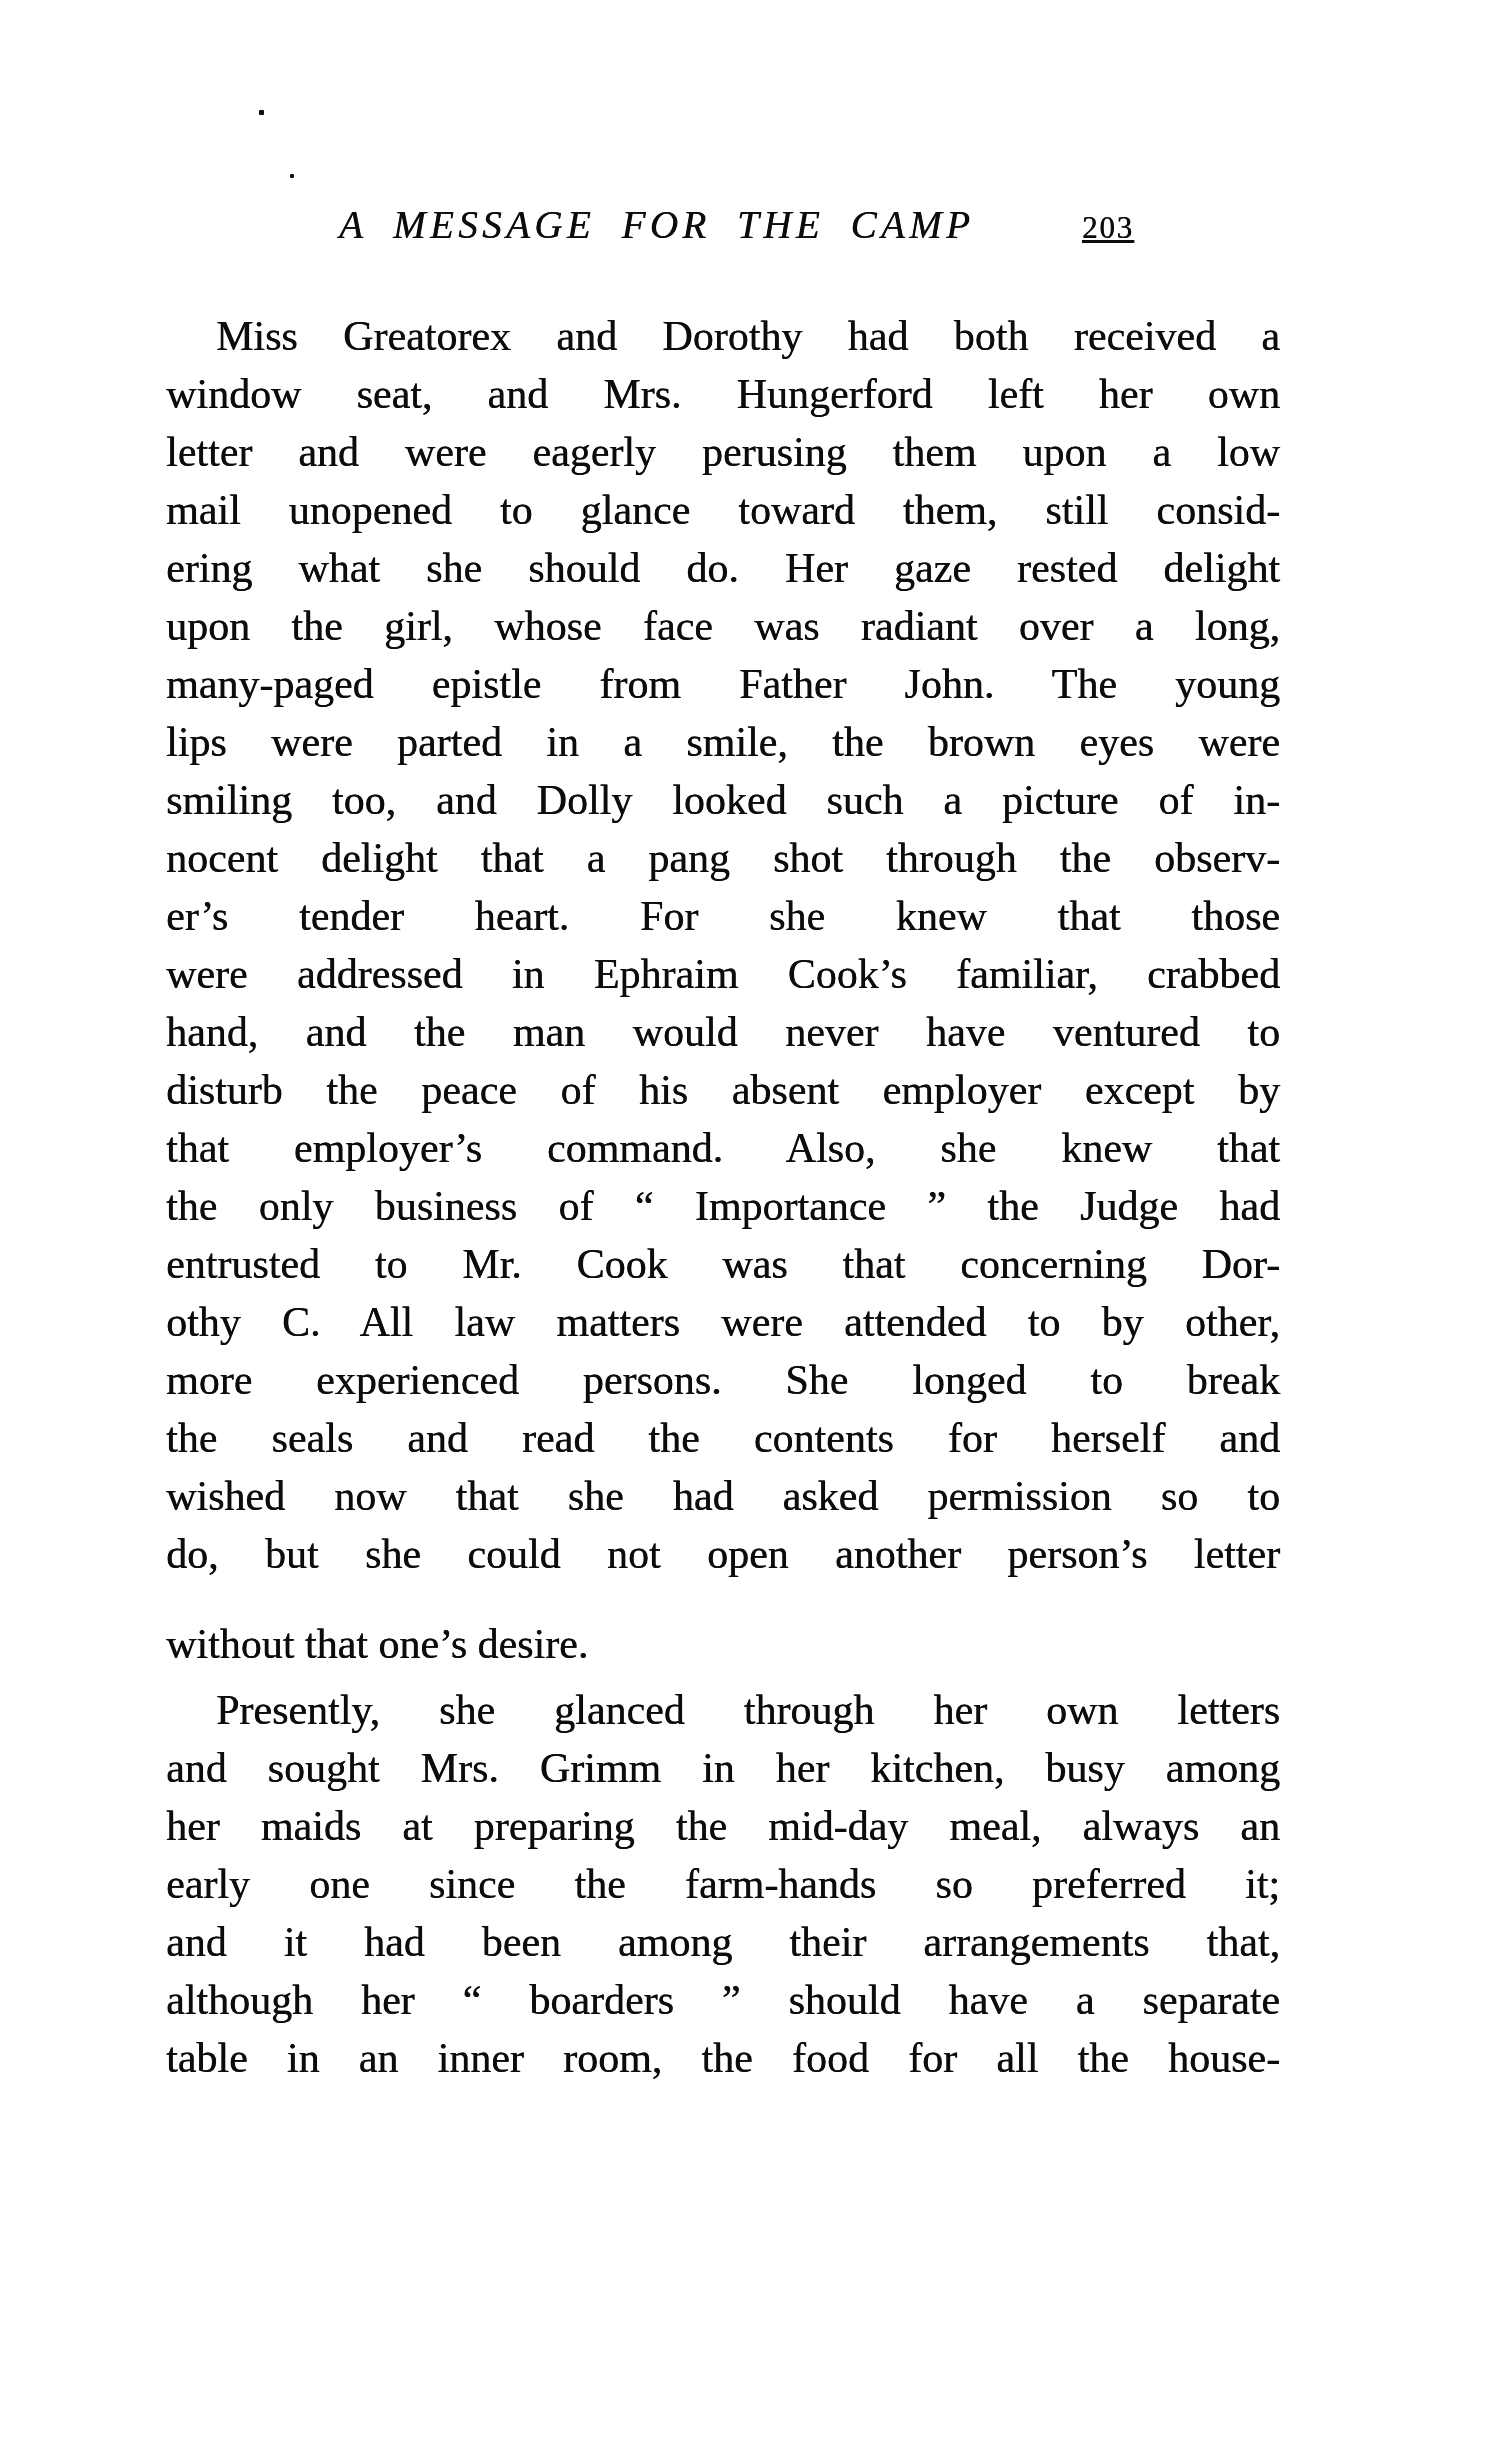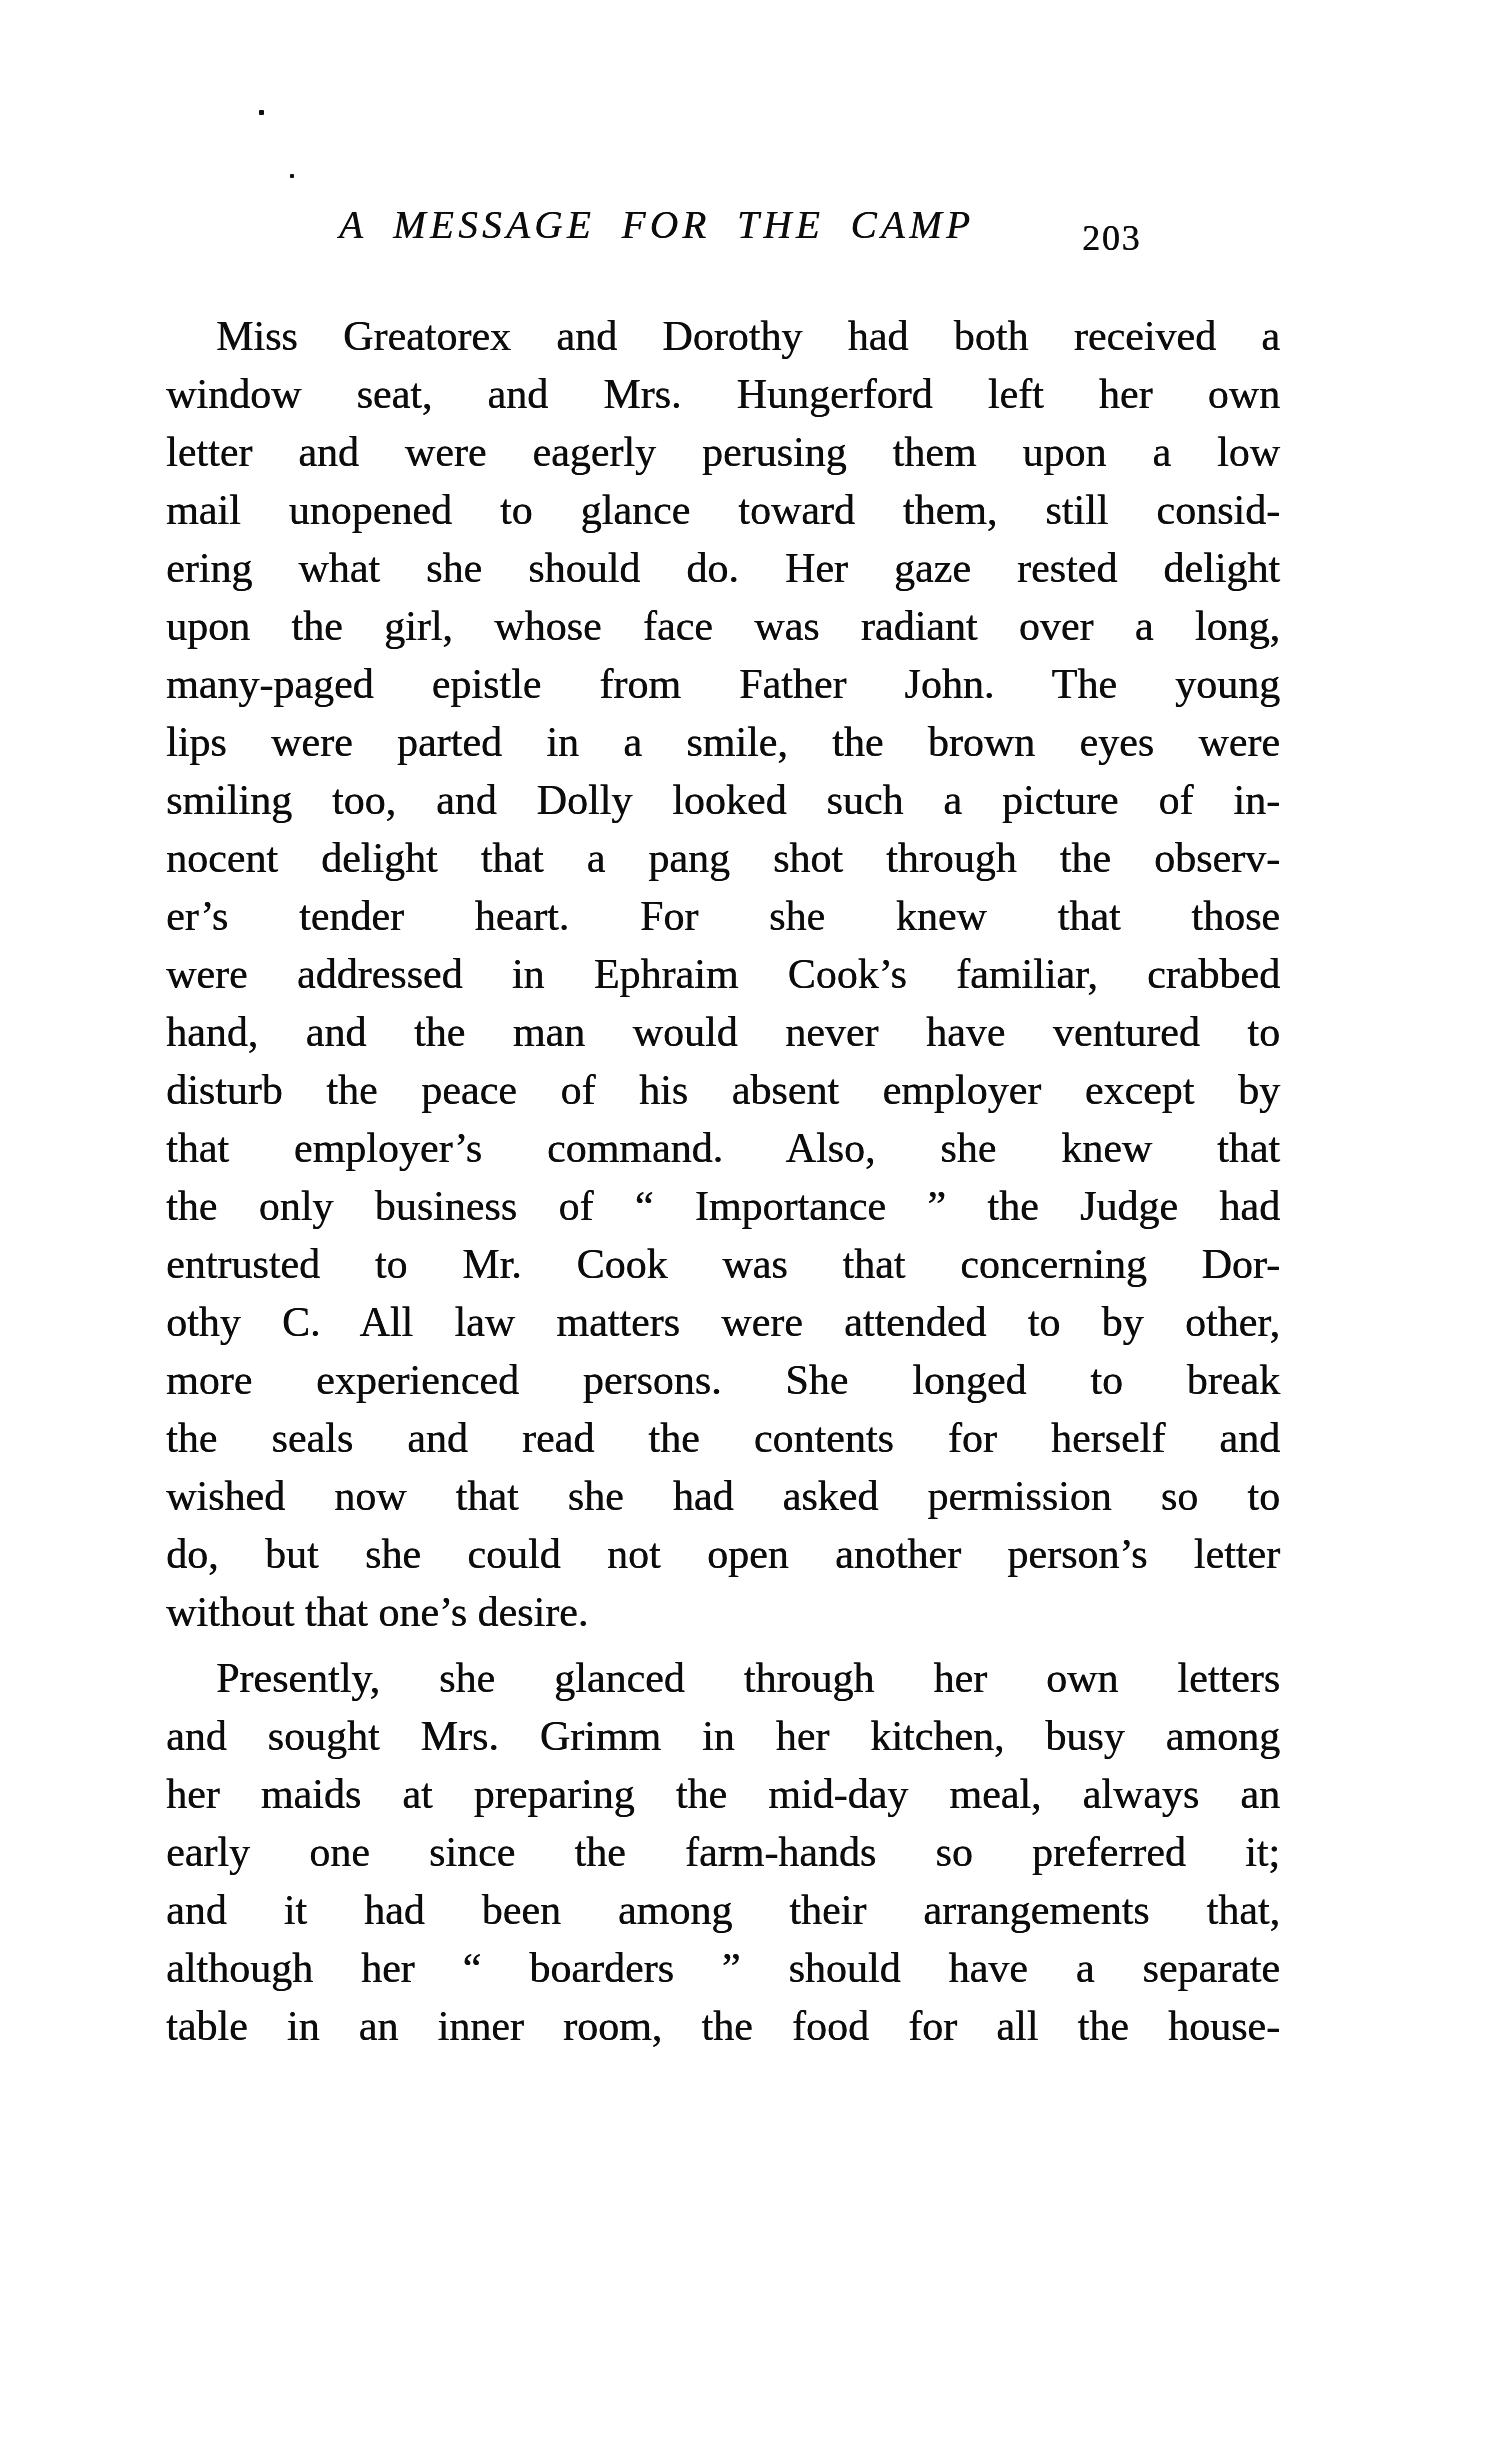--- a/index.html
+++ b/index.html
@@ -23,26 +23,27 @@
     font-style: italic;
     font-size: 39px;
     line-height: 1;
     letter-spacing: 4.4px;
     word-spacing: 12.4px;
     white-space: nowrap;
     text-shadow: 0.4px 0 0 currentColor;
   }
   .page-number {
     position: absolute;
-    top: 220px;
+    top: 212px;
     left: 1082px;
-    font-size: 36px;
+    font-size: 31px;
     line-height: 1;
     letter-spacing: 1.8px;
     text-shadow: 0.4px 0 0 currentColor;
+    text-decoration: underline;
   }
   .body-text {
     position: absolute;
     top: 299px;
     left: 166px;
     width: 1114px;
     font-size: 42px;
     line-height: 58px;
     text-shadow: 0.4px 0 0 currentColor;
   }
@@ -53,20 +54,21 @@
     height: 58px;
     text-align: justify;
     text-align-last: justify;
   }
   .line.indent {
     padding-left: 50px;
     margin-top: 8px;
   }
   .line.last-left {
     text-align-last: left;
+    margin-top: 32px;
   }
   .speck {
     position: absolute;
     background: #101010;
     border-radius: 0.9px;
   }
   .speck-1 { left: 259px; top: 110px; width: 5.3px; height: 5.3px; }
   .speck-2 { left: 290px; top: 174px; width: 4.4px; height: 4.4px; }
   .speck-3 { left: 1470px; top: 1147px; width: 6.2px; height: 4.4px; }
 </style>

